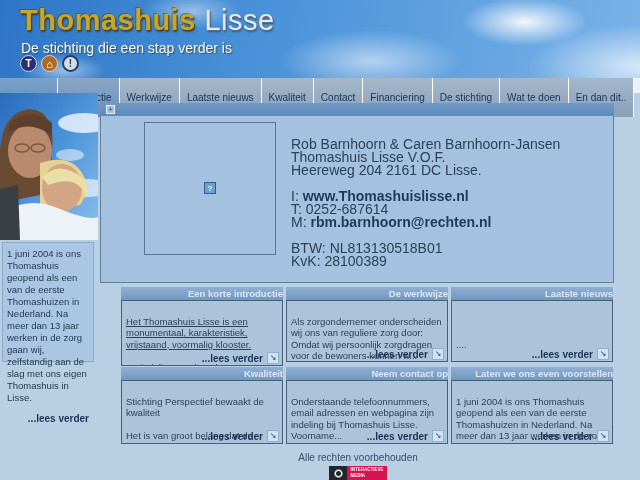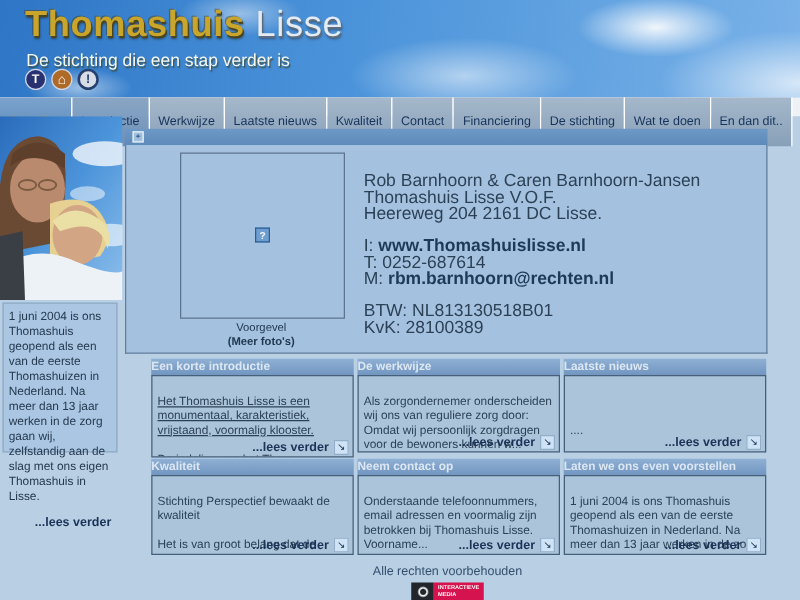--- a/index.html
+++ b/index.html
@@ -51,21 +51,21 @@
   .broken-img{position:absolute;left:59px;top:59px;width:12px;height:12px;background:#6f9fd0;
     border:1px solid #2c5d94;color:#f2f6fa;font-size:8px;font-weight:bold;display:flex;align-items:center;justify-content:center;box-sizing:border-box;}
   .ph-caption{position:absolute;left:43px;top:141px;width:130px;text-align:center;font-size:9px;line-height:11px;color:#213a52;}
   .ph-caption .bold{font-weight:bold;cursor:pointer;}
   .contact{position:absolute;left:190px;top:22px;font-size:14px;line-height:13px;color:#2c4156;}
   .contact .gap{height:13px;}
   .contact b{color:#1d3a58;}
 
   
   .card{position:absolute;width:162px;}
-  .card-head{height:13px;line-height:13px;text-align:left;font-size:9.5px;font-weight:bold;color:#dde7f2;
+  .card-head{height:13px;line-height:13px;text-align:right;font-size:9.5px;font-weight:bold;color:#dde7f2;
     background:linear-gradient(#8fb0d4,#7296c1);}
   .card-body{position:relative;background:#abc4da;border:1px solid #46607a;box-sizing:border-box;
     padding:3px 4px;font-size:9.5px;line-height:11.5px;color:#2c4156;overflow:hidden;white-space:pre-line;}
   .card .more{position:absolute;right:19px;bottom:1px;font-size:10px;font-weight:bold;color:#1b3356;
     white-space:nowrap;cursor:pointer;background:transparent;}
   .link-ico{position:absolute;right:3px;bottom:1px;width:12px;height:12px;background:#cfe3f6;border:1px solid #93aec9;
     box-sizing:border-box;display:flex;align-items:center;justify-content:center;font-size:8px;color:#1b3356;cursor:pointer;}
 
   
   .footer{position:absolute;left:100px;top:452px;width:516px;text-align:center;font-size:10px;color:#33506c;}
@@ -137,24 +137,20 @@
   </div>
 
   <div class="panel-header">
     <div class="panel-header-icon">+</div>
     <div class="panel-title">Over Thomashuis Lisse</div>
   </div>
   <div class="panel-body">
     <div class="ph-frame">
       <div class="broken-img">?</div>
     </div>
-    <div class="ph-caption">
-      <div>Voorgevel</div>
-      <div class="bold">(Meer foto's)</div>
-    </div>
     <div class="contact">
       <div>Rob Barnhoorn &amp; Caren Barnhoorn-Jansen</div>
       <div>Thomashuis Lisse V.O.F.</div>
       <div>Heereweg 204 2161 DC Lisse.</div>
       <div class="gap"></div>
       <div><span>I: </span><b>www.Thomashuislisse.nl</b></div>
       <div><span>T: </span><span>0252-687614</span></div>
       <div><span>M: </span><b>rbm.barnhoorn@rechten.nl</b></div>
       <div class="gap"></div>
       <div>BTW: NL813130518B01</div>
@@ -198,21 +194,21 @@
       <span>Stichting Perspectief bewaakt de kwaliteit
 
 Het is van groot belang dat de kwaliteit van de ondersteuning in het Thomas...</span>
       <span class="more">...lees verder</span>
       <span class="link-ico">↘</span>
     </div>
   </div>
   <div class="card" style="left:286px;top:367px;">
     <div class="card-head">Neem contact op</div>
     <div class="card-body" style="height:64px;">
-      <span>Onderstaande telefoonnummers, email adressen en voormalig zijn betrokken bij Thomashuis Lisse.
+      <span>Onderstaande telefoonnummers, email adressen en webpagina zijn indeling bij Thomashuis Lisse.
 Voorname...</span>
       <span class="more">...lees verder</span>
       <span class="link-ico">↘</span>
     </div>
   </div>
   <div class="card" style="left:451px;top:367px;">
     <div class="card-head">Laten we ons even voorstellen</div>
     <div class="card-body" style="height:64px;">
       <span>1 juni 2004 is ons Thomashuis geopend als een van de eerste Thomashuizen in Nederland. Na meer dan 13 jaar werken in de zorg gaan ...</span>
       <span class="more">...lees verder</span>

